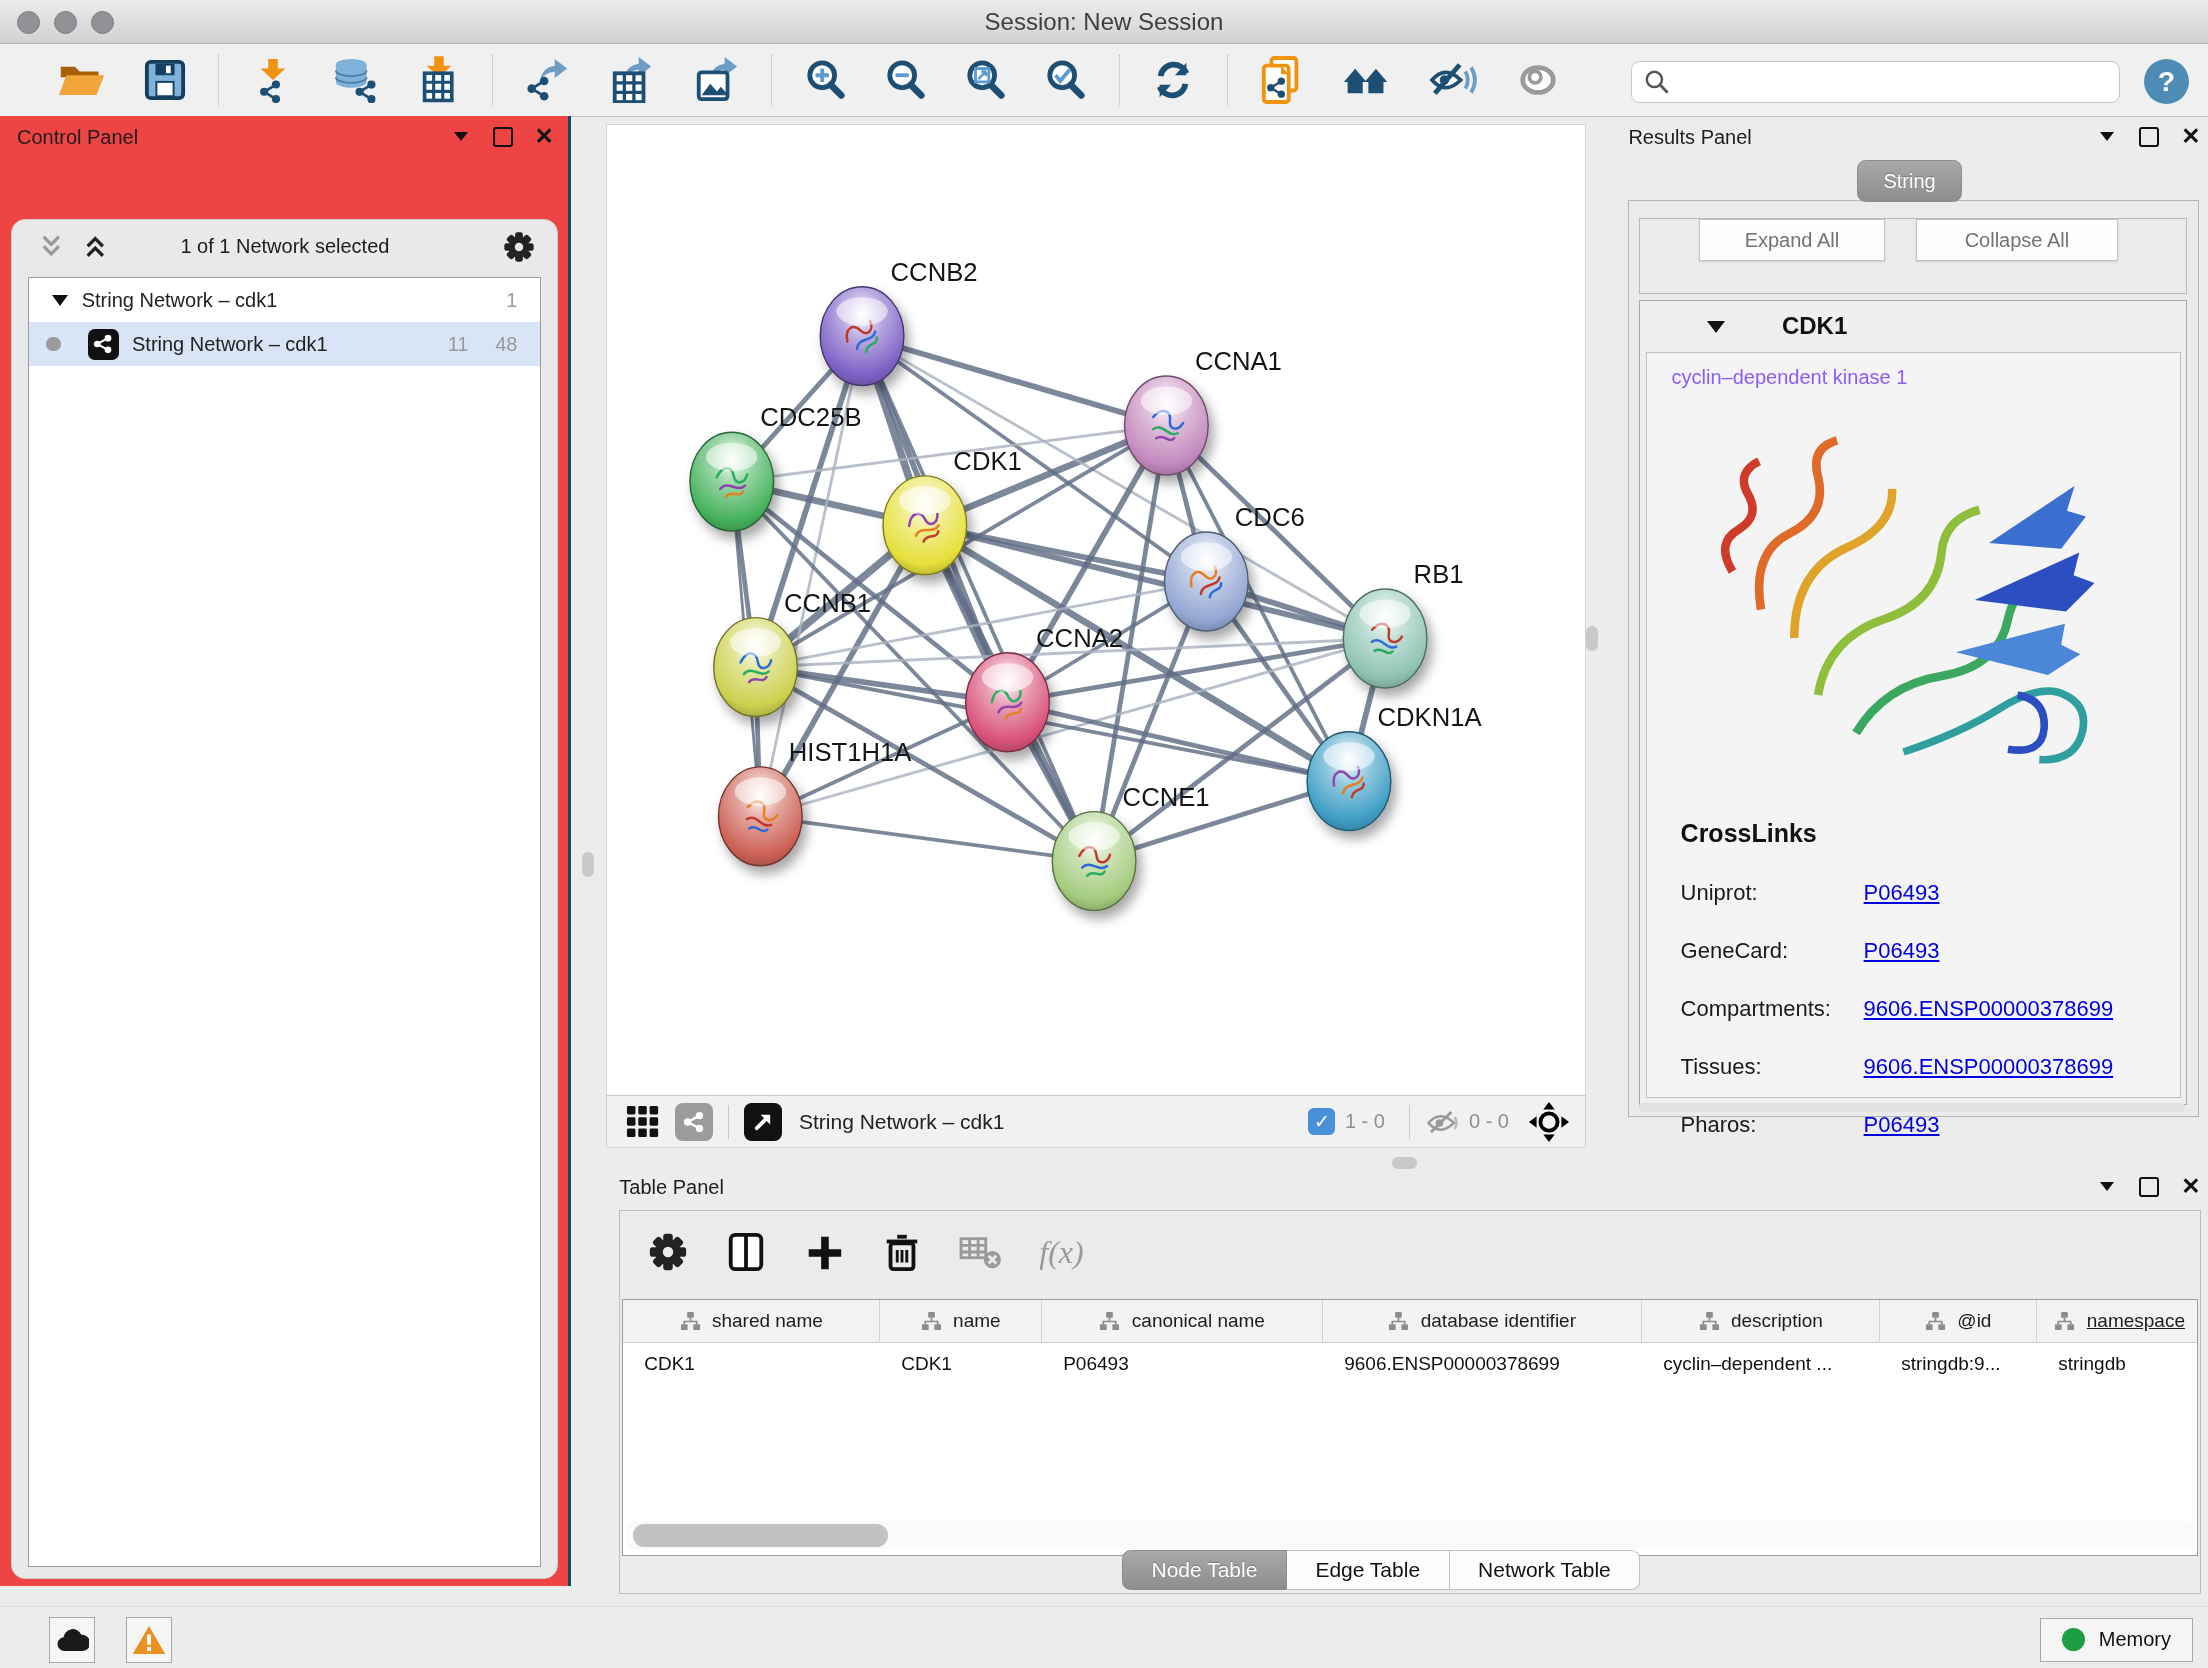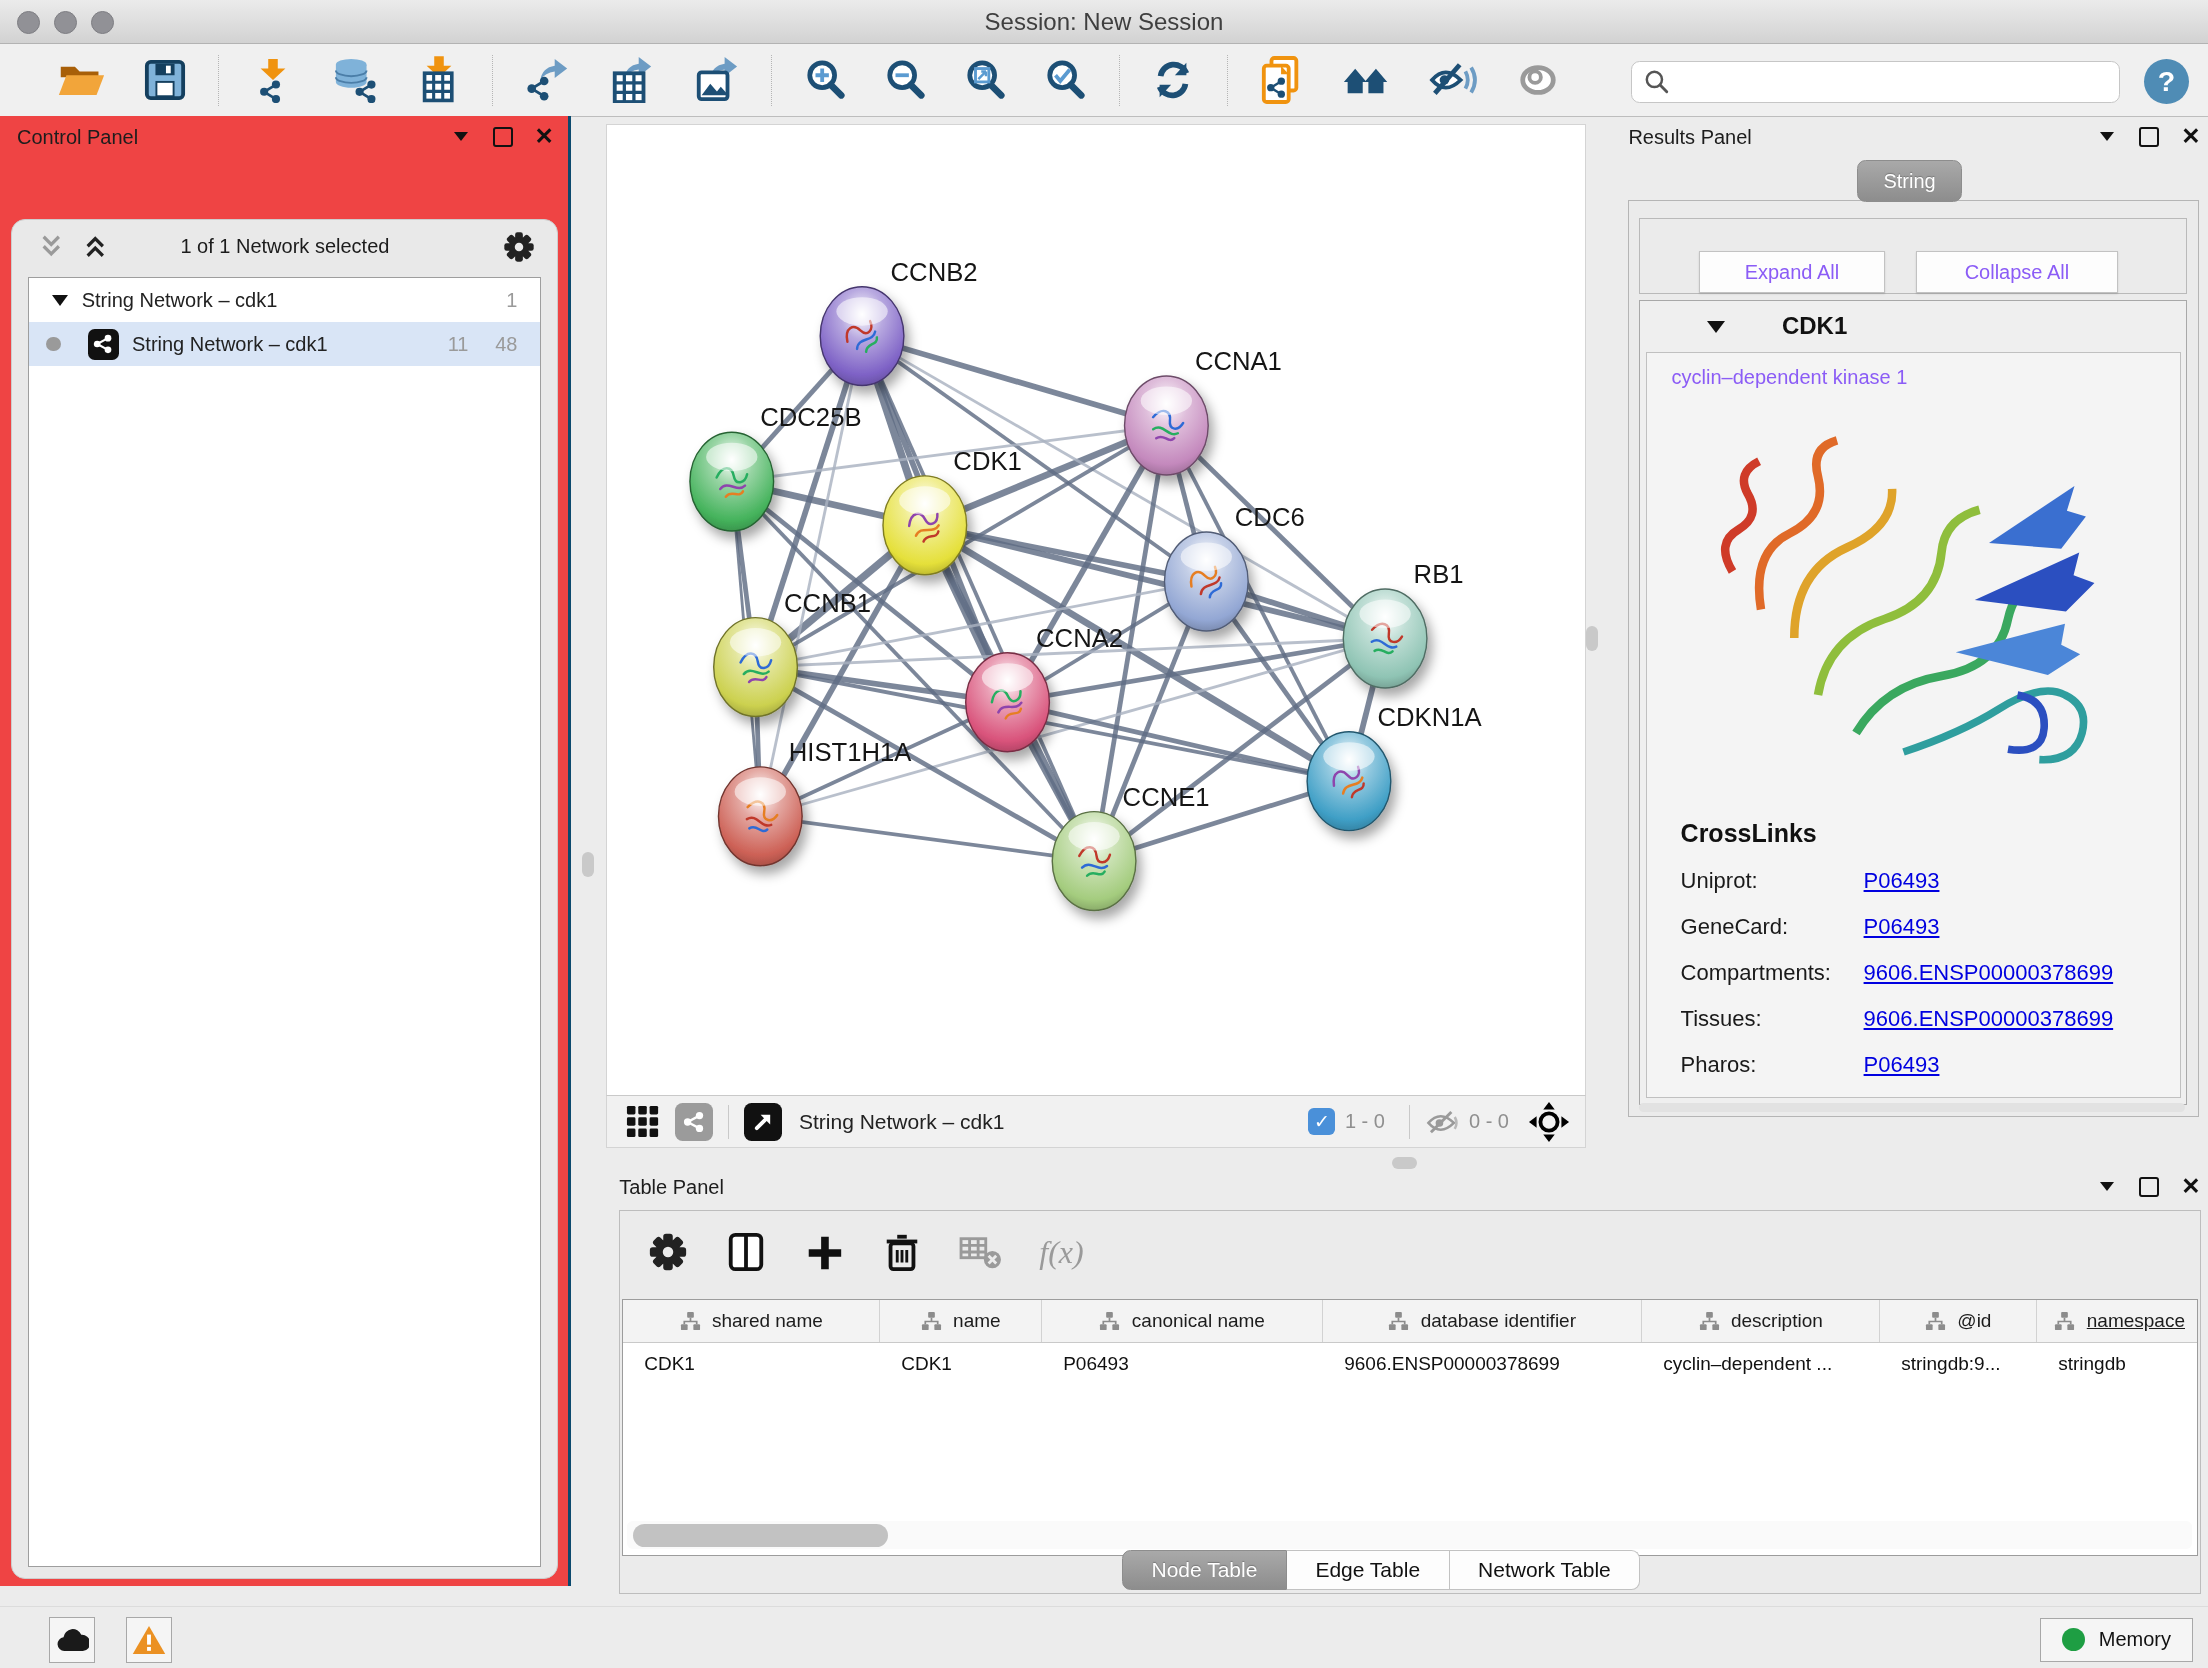--- a/index.html
+++ b/index.html
@@ -63,32 +63,32 @@
   .splitter-dot{position:absolute;background:#c9c9c9;border-radius:9.5px}
   
   #results-panel{position:absolute;left:1617px;top:116px;width:592px;height:1011px}
   #rp-title{position:absolute;left:11.4px;top:9.5px}
   #rp-winicons{right:7.6px;top:9.5px}
   #rp-tab{position:absolute;left:240px;top:44px;width:103px;height:40px;z-index:2;
     background:linear-gradient(#a9a9a9,#8d8d8d);color:#fff;font-size:20px;border:1px solid #8d8d8d;border-radius:8.6px;
     display:flex;align-items:center;justify-content:center;text-shadow:0 -1px 1px rgba(0,0,0,.25);cursor:pointer}
   #rp-box{position:absolute;left:11.4px;top:84px;width:569px;height:915px;background:#ebebeb;border:1px solid #b5b5b5}
   #rp-btnbox{position:absolute;left:9.5px;top:17px;width:546px;height:74px;border:1px solid #b9b9b9;background:#ebebeb}
-  .rp-btn{position:absolute;top:32px;height:42px;background:#fdfdfd;border:1px solid #c2c2c2;border-radius:0;
-    font-size:20px;color:#8b5cf6;cursor:pointer;box-shadow:0 1px 1.9px rgba(0,0,0,.12)}
+  .rp-btn{position:absolute;top:0;height:42px;background:#fdfdfd;border:1px solid #c2c2c2;border-radius:0;
+    font-size:20px;color:#737373;cursor:pointer;box-shadow:0 1px 1.9px rgba(0,0,0,.12)}
   #cdk1-box{position:absolute;left:9.5px;top:99px;width:546px;height:803px;background:#efefef;border:1px solid #a8a8a8}
   #cdk1-header{height:49px;display:flex;align-items:center;cursor:pointer}
   #cdk1-caret{width:0;height:0;border:9.5px solid transparent;border-top:12.4px solid #111;margin:11.4px 57px 0 67px}
   #cdk1-name{font-size:24px;font-weight:bold;color:#111}
   #cdk1-inner{position:absolute;left:5.7px;top:51px;width:533px;height:744px;background:#f4f4f4;border:1px solid #c0c0c0}
   #cdk1-desc{font-size:20px;color:#8b5cf6;margin:13.3px 0 0 25px}
   #protein-img{position:absolute;left:57px;top:57px}
   #crosslinks{position:absolute;left:34px;top:466px;font-family:Liberation Sans, sans-serif}
   #cl-title{font-size:25px;font-weight:bold;color:#111}
-  .clrow{display:flex;margin-top:20px;font-size:22px}
+  .clrow{display:flex;margin-top:32px;font-size:22px}
   .cl-label{width:183px;color:#1a1a1a}
   .cl-link{color:#0000e0;text-decoration:underline;cursor:pointer}
   #rp-hscroll{position:absolute;left:9.5px;bottom:3.8px;width:546px;height:9.5px;background:#e2e2e2;border-radius:4.8px}
   
   #table-panel{position:absolute;left:606px;top:1172px;width:1603px;height:434px}
   #tp-title{position:absolute;left:13.3px;top:3.8px}
   #tp-winicons{right:7.6px;top:3.8px}
   #tp-inner{position:absolute;left:13.3px;top:38px;width:1580px;height:382px;background:#ebebeb;border:1px solid #bdbdbd}
   #tp-toolbar{height:82px;display:flex;align-items:center;gap:36px;padding-left:27px}
   .tp-btn{background:none;border:none;padding:0;cursor:pointer;display:flex;align-items:center}

